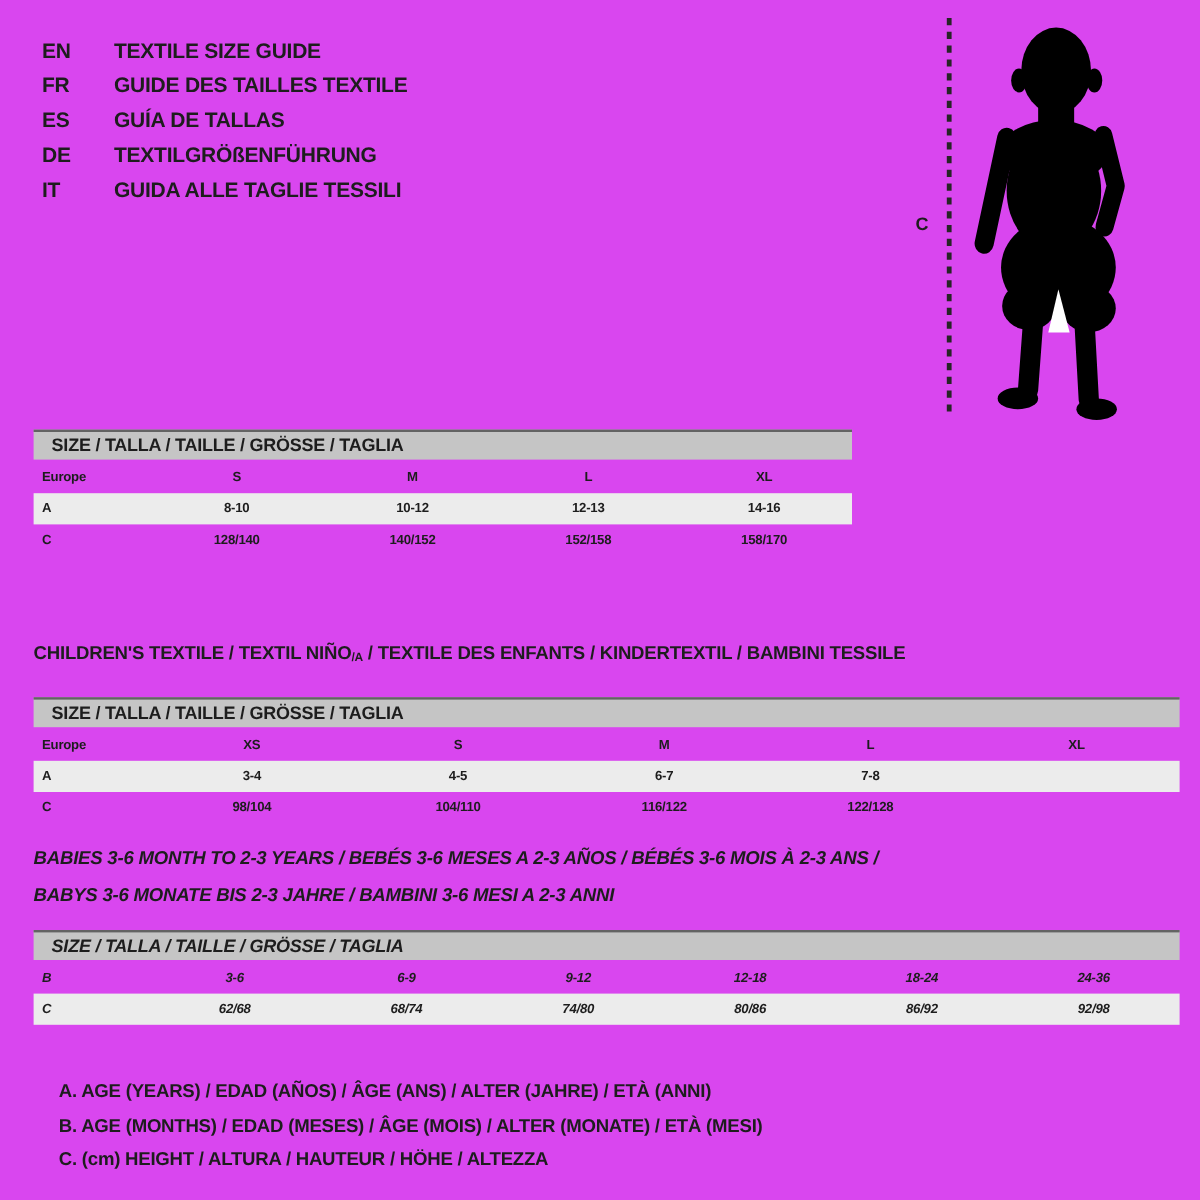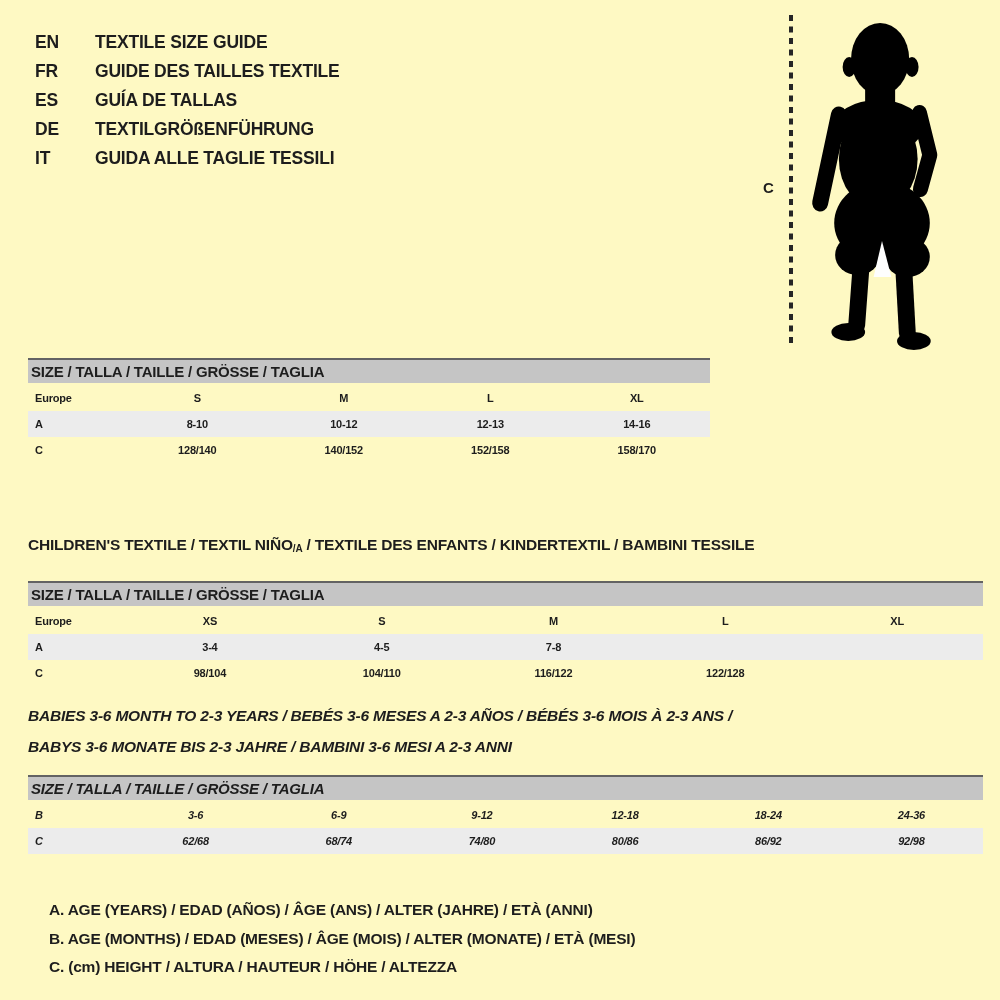--- a/index.html
+++ b/index.html
@@ -1,17 +1,17 @@
 <!DOCTYPE html>
 <html style="--header-band: #c5c5c5; --row-stripe: #ececec;"><head>
 <meta charset="utf-8">
 <style>
   html,body{margin:0;padding:0;background:#ffffff;}
   .page{
-    position:relative;width:1000px;height:1000px;background:#fef9c3;overflow:hidden;
+    position:relative;width:1000px;height:1000px;background:#d946ef;overflow:hidden;
     font-family:"Liberation Sans",sans-serif;font-weight:700;color:#1d1d1d;
     letter-spacing:-0.2px;
   }
   
   .langs{position:absolute;left:35px;top:28px;font-size:17.5px;line-height:29px;}
   .lang-row{display:flex;}
   .lang-code{width:60px;}
   
   .figure{position:absolute;left:745px;top:5px;width:250px;height:350px;}
   .c-label{position:absolute;left:18px;top:174px;font-size:15px;}
@@ -20,21 +20,21 @@
   
   .sec{position:absolute;}
   .sec.junior{left:28px;top:358px;width:682px;}
   .sec.children{left:28px;top:537px;width:955px;}
   .sec.babies{left:28px;top:700px;width:955px;font-style:italic;}
   .sec-title{margin:0 0 24px 0;font-size:15.5px;line-height:16px;font-weight:700;}
   .sec.babies .sec-title{line-height:31px;margin-bottom:13px;}
   .sub{font-size:10px;vertical-align:-2px;}
   .thead{
     box-sizing:border-box;height:25px;line-height:23px;background:var(--header-band,#c5c5c5);
-    border-top:2px solid #636363;padding-left:3px;font-size:15px;margin-bottom:2px;
+    border-top:2px solid #636363;padding-left:15px;font-size:15px;margin-bottom:2px;
   }
   .trow{display:grid;height:26px;line-height:26px;font-size:11px;}
   .cols4{grid-template-columns:96px repeat(4,1fr);}
   .cols5{grid-template-columns:96px repeat(5,1fr);}
   .cols6{grid-template-columns:96px repeat(6,1fr);}
   .tbody .trow:nth-child(even){background:var(--row-stripe,#ececec);}
   .cell{text-align:center;}
   .cell.label{text-align:left;padding-left:7px;}
   
   .legend{position:absolute;left:49px;top:896px;font-size:15.5px;line-height:28.5px;}
@@ -138,20 +138,21 @@
         <span class="cell">XS</span>
         <span class="cell">S</span>
         <span class="cell">M</span>
         <span class="cell">L</span>
         <span class="cell">XL</span>
       </div>
       <div class="trow cols5">
         <span class="cell label">A</span>
         <span class="cell">3-4</span>
         <span class="cell">4-5</span>
+        <span class="cell">6-7</span>
         <span class="cell">7-8</span>
       </div>
       <div class="trow cols5">
         <span class="cell label">C</span>
         <span class="cell">98/104</span>
         <span class="cell">104/110</span>
         <span class="cell">116/122</span>
         <span class="cell">122/128</span>
       </div>
     </div>

